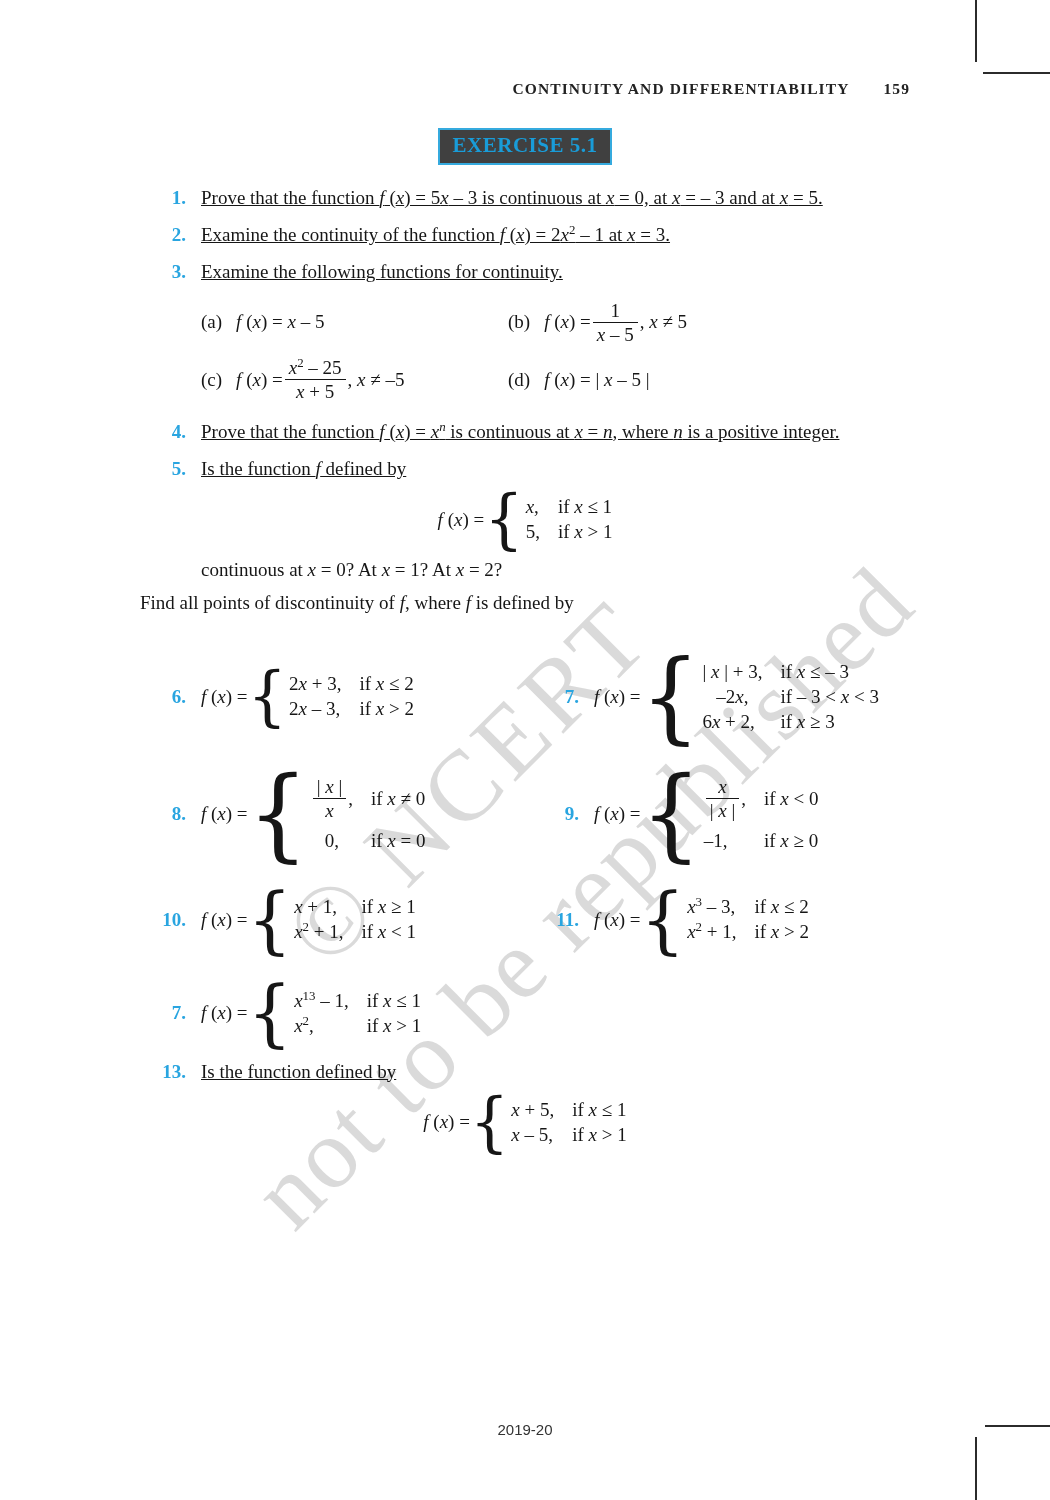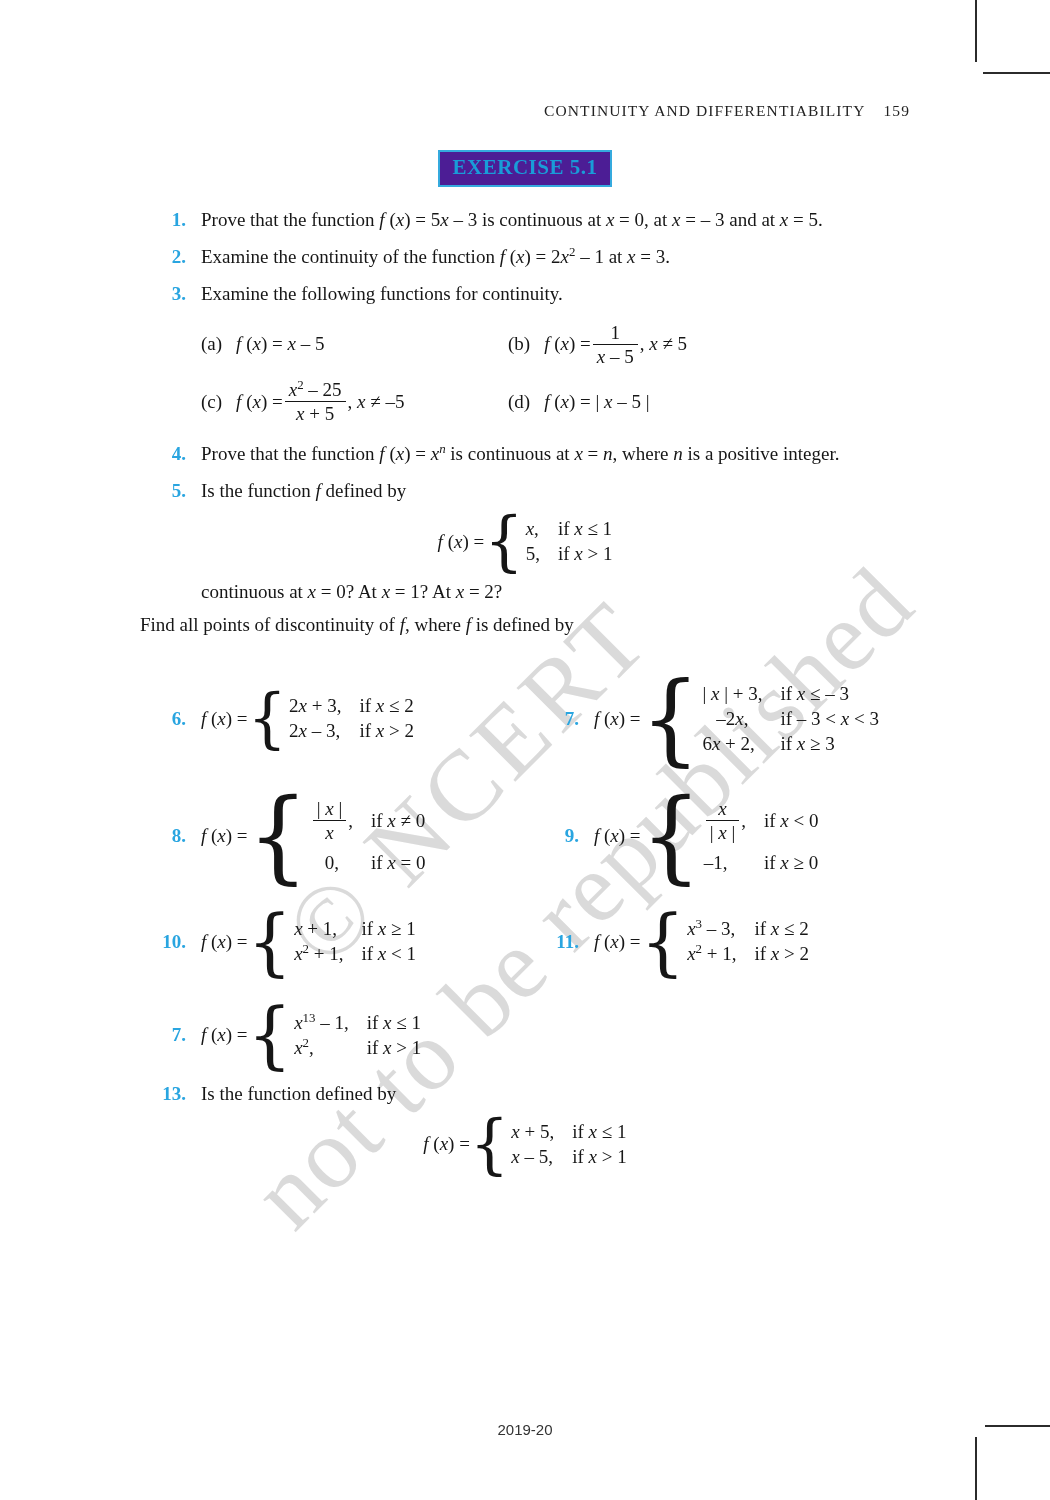--- a/index.html
+++ b/index.html
@@ -12,28 +12,28 @@
   .wm .wm1{font-size:100px;letter-spacing:6px;}
   .wm .wm2{font-size:100px;margin-top:48px;letter-spacing:2px;}
   
   .cm{position:absolute;background:#2b2b2b;z-index:3;}
   .cm.trv{left:975px;top:0;width:2px;height:62px;}
   .cm.trh{left:983px;top:72px;width:67px;height:2px;}
   .cm.brh{left:985px;top:1425px;width:65px;height:2px;}
   .cm.brv{left:975px;top:1437px;width:2px;height:63px;}
   
   .content{position:relative;z-index:2;padding:0 140px;}
-  .header{display:flex;justify-content:flex-end;align-items:baseline;gap:18px;
-          margin-top:102px;font-size:15.5px;letter-spacing:1.1px;color:#222;}
-  .exbox{width:max-content;margin:30px auto 20px auto;background:#4c1d95;
+  .header{display:flex;justify-content:flex-end;align-items:baseline;gap:34px;
+          margin-top:80px;font-size:15.5px;letter-spacing:1.1px;color:#222;font-weight:bold;}
+  .exbox{width:max-content;margin:30px auto 20px auto;background:#404040;
          border:2px solid #35aade;padding:3px 13px 5px 13px;}
   .exbox span{font-size:21px;font-weight:bold;color:#199cd8;letter-spacing:.5px;}
   .prob{display:flex;margin-bottom:11px;line-height:1.38;}
   .pnum{min-width:46px;text-align:right;margin-right:15px;color:#29a5e0;font-weight:bold;}
-  .ptext{flex:1;}
+  .ptext{flex:1;text-decoration:underline;}
   .just{text-align:justify;}
   .indent{margin-left:61px;margin-bottom:11px;}
   .noindent{margin-bottom:11px;}
   .it{font-style:italic;}
   .sup{font-size:.68em;vertical-align:.55em;line-height:0;}
   
   .frac{display:inline-block;vertical-align:middle;text-align:center;line-height:1.12;margin:0 2px;}
   .frac .fnum{display:block;padding:0 4px 1px 4px;border-bottom:1.4px solid #161616;}
   .frac .fden{display:block;padding:1px 4px 0 4px;}
   

